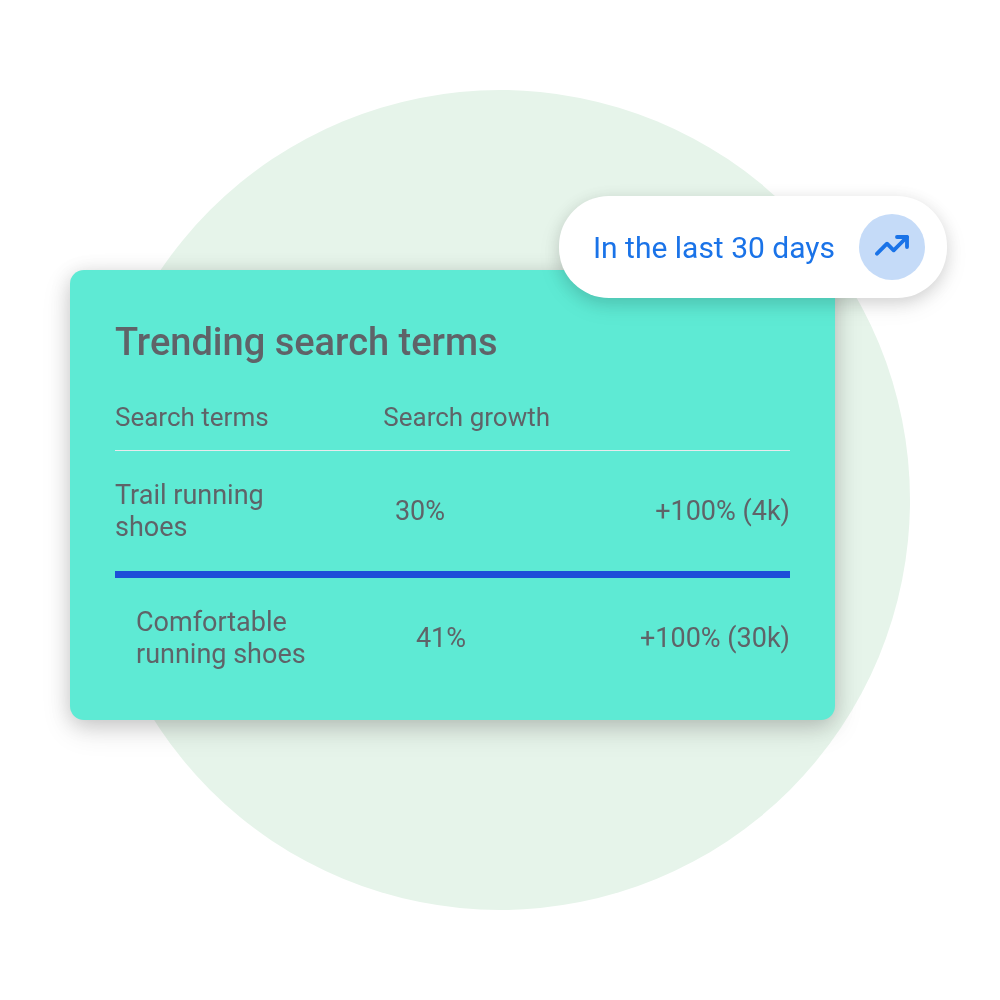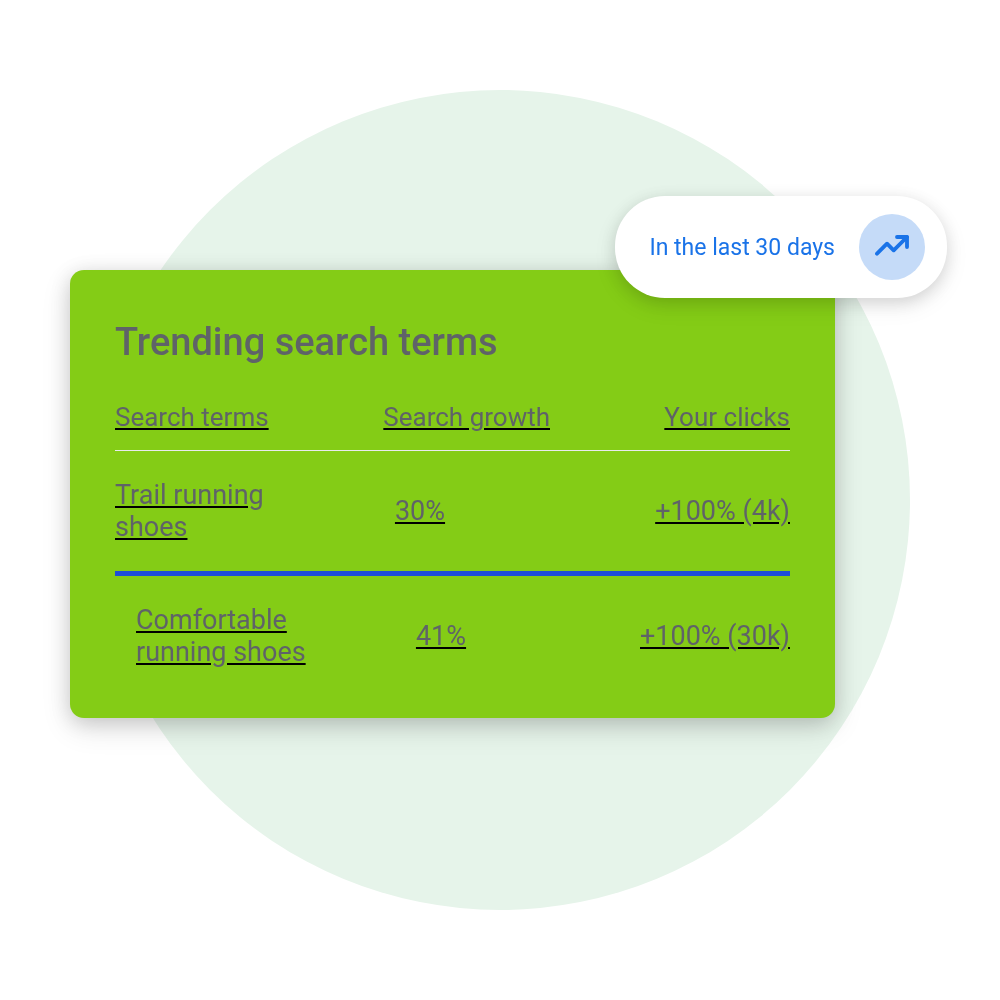--- a/index.html
+++ b/index.html
@@ -25,36 +25,35 @@
       border-radius: 50%;
       top: 90px;
       left: 90px;
     }
     
     .card {
       position: absolute;
       top: 270px;
       left: 70px;
       width: 765px;
-      background: #84cc16;
+      background: #5eead4;
       border-radius: 14px;
       box-shadow: 0 4px 20px rgba(0,0,0,0.15), 0 10px 30px rgba(0,0,0,0.12);
       padding: 50px 45px 40px 45px;
     }
     
     .card-title {
       font-size: 38px;
       font-weight: 500;
       color: #5f6368;
       margin-bottom: 38px;
     }
     
     .table {
       width: 100%;
-      text-decoration: underline;
     }
     
     .table-header {
       display: flex;
       align-items: center;
       padding-bottom: 18px;
       border-bottom: 1px solid #e8eaed;
     }
     
     .table-header .col {
@@ -74,21 +73,21 @@
     
     .col-3 {
       flex: 1;
       text-align: right;
     }
     
     .table-row {
       display: flex;
       align-items: center;
       padding: 28px 0;
-      border-bottom: 5px solid #1d4ed8;
+      border-bottom: 7px solid #1d4ed8;
     }
     
     .table-row:last-child {
       border-bottom: none;
       padding-bottom: 10px;
       margin-left: 21px;
     }
     
     .table-row .col {
       font-size: 27px;
@@ -109,21 +108,21 @@
       border-radius: 50px;
       padding: 18px 22px 18px 34px;
       display: flex;
       align-items: center;
       gap: 24px;
       box-shadow: 0 4px 16px rgba(0,0,0,0.12), 0 8px 24px rgba(0,0,0,0.08);
       z-index: 10;
     }
     
     .pill-text {
-      font-size: 23px;
+      font-size: 30px;
       color: #1a73e8;
       font-weight: 400;
     }
     
     .pill-icon {
       width: 66px;
       height: 66px;
       background: #c5dbf8;
       border-radius: 50%;
       display: flex;
@@ -141,21 +140,20 @@
 
 <div class="circle-bg"></div>
 
 <div class="card">
   <h2 class="card-title">Trending search terms</h2>
 
   <div class="table">
     <div class="table-header">
       <div class="col col-1">Search terms</div>
       <div class="col col-2">Search growth</div>
-      <div class="col col-3">Your clicks</div>
     </div>
 
     <div class="table-row">
       <div class="col col-1">Trail running shoes</div>
       <div class="col col-2">30%</div>
       <div class="col col-3">+100% (4k)</div>
     </div>
 
     <div class="table-row">
       <div class="col col-1">Comfortable running shoes</div>

